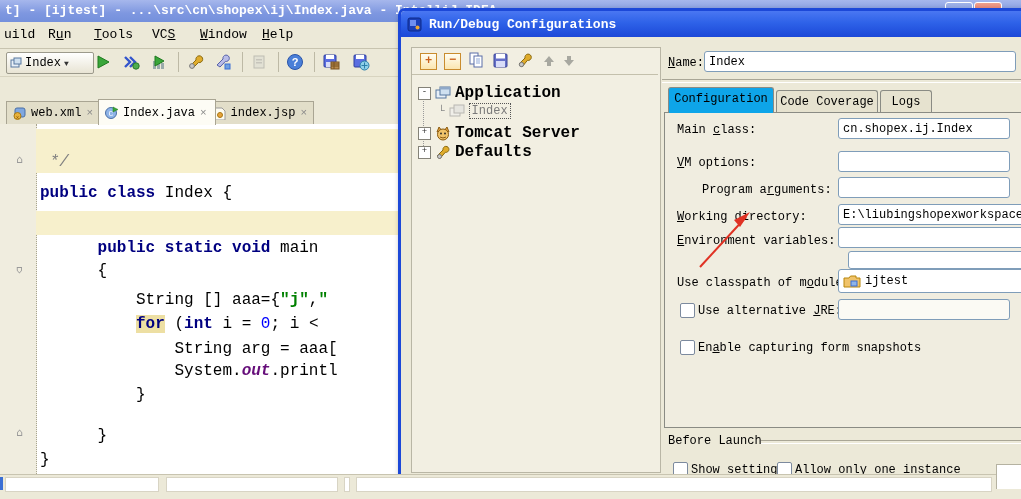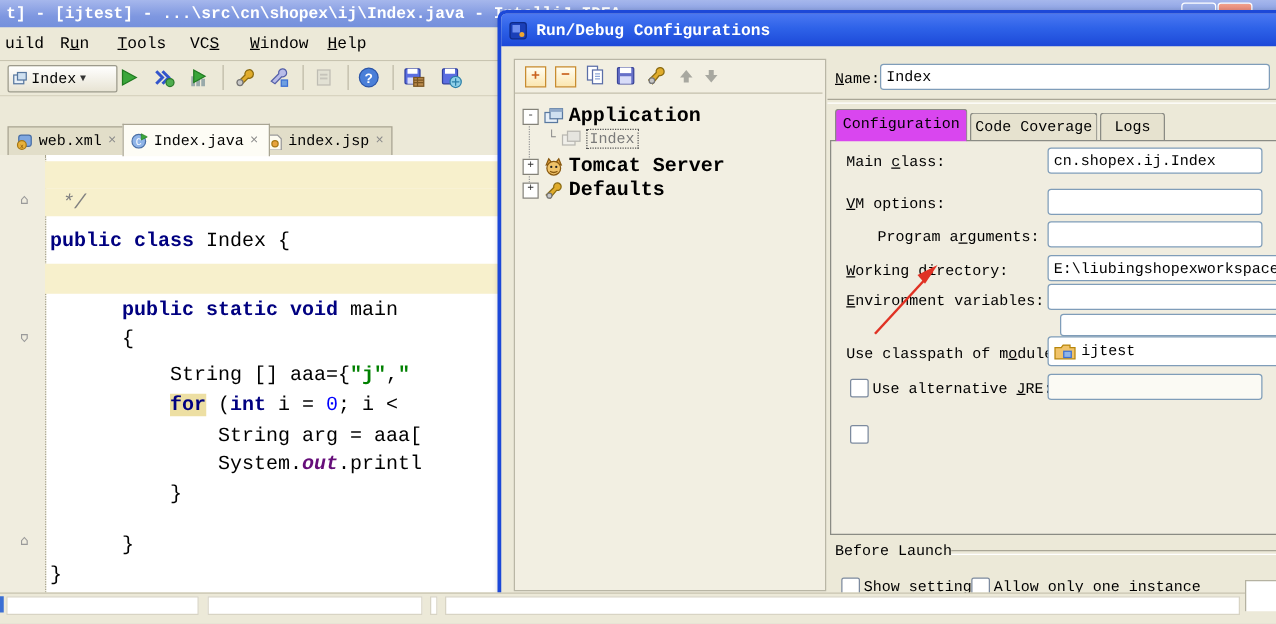--- a/index.html
+++ b/index.html
@@ -46,21 +46,21 @@
   .titm{position:absolute;display:flex;align-items:center;gap:4px;}
   .treelabel{font-weight:bold;font-size:16px;}
   .exp{width:11px;height:11px;background:#fff;border:1px solid #848278;font:9px/9px "Liberation Mono",monospace;
      text-align:center;color:#333;}
   .xfield{position:absolute;background:#fff;border:1px solid #7F9DB9;border-radius:3px;
      font:12px "Liberation Mono",monospace;padding:3px 4px 0 4px;box-sizing:border-box;height:21px;
      overflow:hidden;white-space:nowrap;}
   .cb{position:absolute;width:13px;height:13px;background:#fff;border:1px solid #7C8A9E;border-radius:2px;}
   .dtab{position:absolute;background:#E6E2CF;border:1px solid #8A8B84;border-bottom:none;border-radius:3px 3px 0 0;
      text-align:center;font-size:12px;padding-top:4px;box-sizing:border-box;}
-  .dtab.active{background:#d946ef;z-index:2;}
+  .dtab.active{background:#0ea5e9;z-index:2;}
   .groupline{position:absolute;height:2px;border-top:1px solid #A9A696;border-bottom:1px solid #fff;}
   
   #bottomstrip{left:0;top:474px;width:1021px;height:25px;background:#ECE9D8;z-index:20;border-top:1px solid #C8C4B0;}
   .bcell{position:absolute;top:2px;height:13px;background:#fff;border:1px solid #D8D4C4;}
   svg{display:block;}
 </style>
 </head>
 <body>
 
 <div id="stage">
@@ -328,20 +328,21 @@
           <rect x="8" y="7" width="6" height="5" fill="#8FB4E8" stroke="#3B6FD4"></rect>
         </svg>
       <span>ijtest</span>
     </div>
 
     <span class="cb" style="left:279px;top:292px;"></span>
     <div class="lbl" style="left:297px;top:293px;"><span>Use alternative </span><span class="u">J</span><span>RE:</span></div>
     <div class="xfield" style="left:437px;top:288px;width:172px;background:#FBFAF4;"></div>
 
     <span class="cb" style="left:279px;top:329px;"></span>
+    <div class="lbl" style="left:297px;top:330px;"><span>En</span><span class="u">a</span><span>ble capturing form snapshots</span></div>
 
     <div class="lbl" style="left:267px;top:423px;">Before Launch</div>
     <div class="groupline" style="left:360px;top:429px;width:285px;"></div>
 
     <span class="cb" style="left:272px;top:451px;"></span>
     <div class="lbl" style="left:290px;top:452px;">Show settings</div>
     <span class="cb" style="left:376px;top:451px;"></span>
     <div class="lbl" style="left:394px;top:452px;">Allow only one instance</div>
   </div>
 

